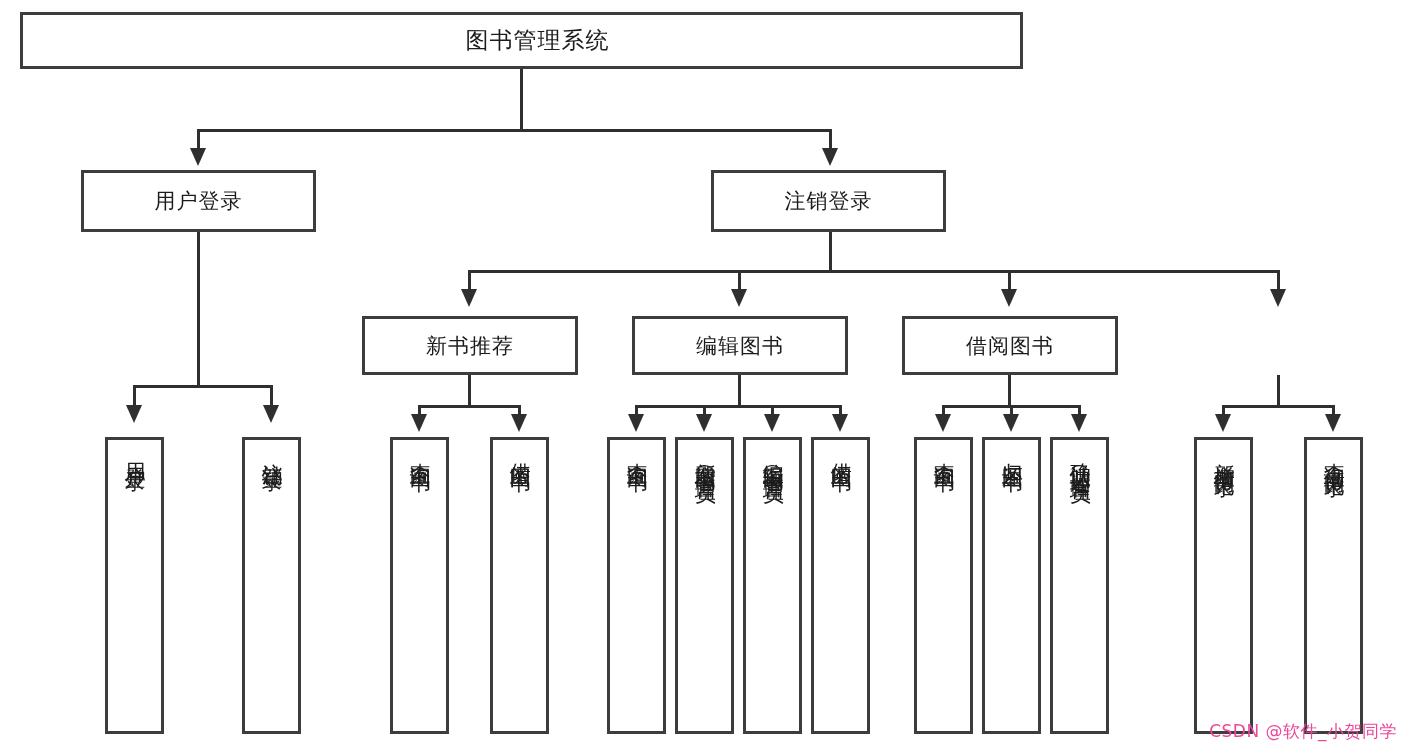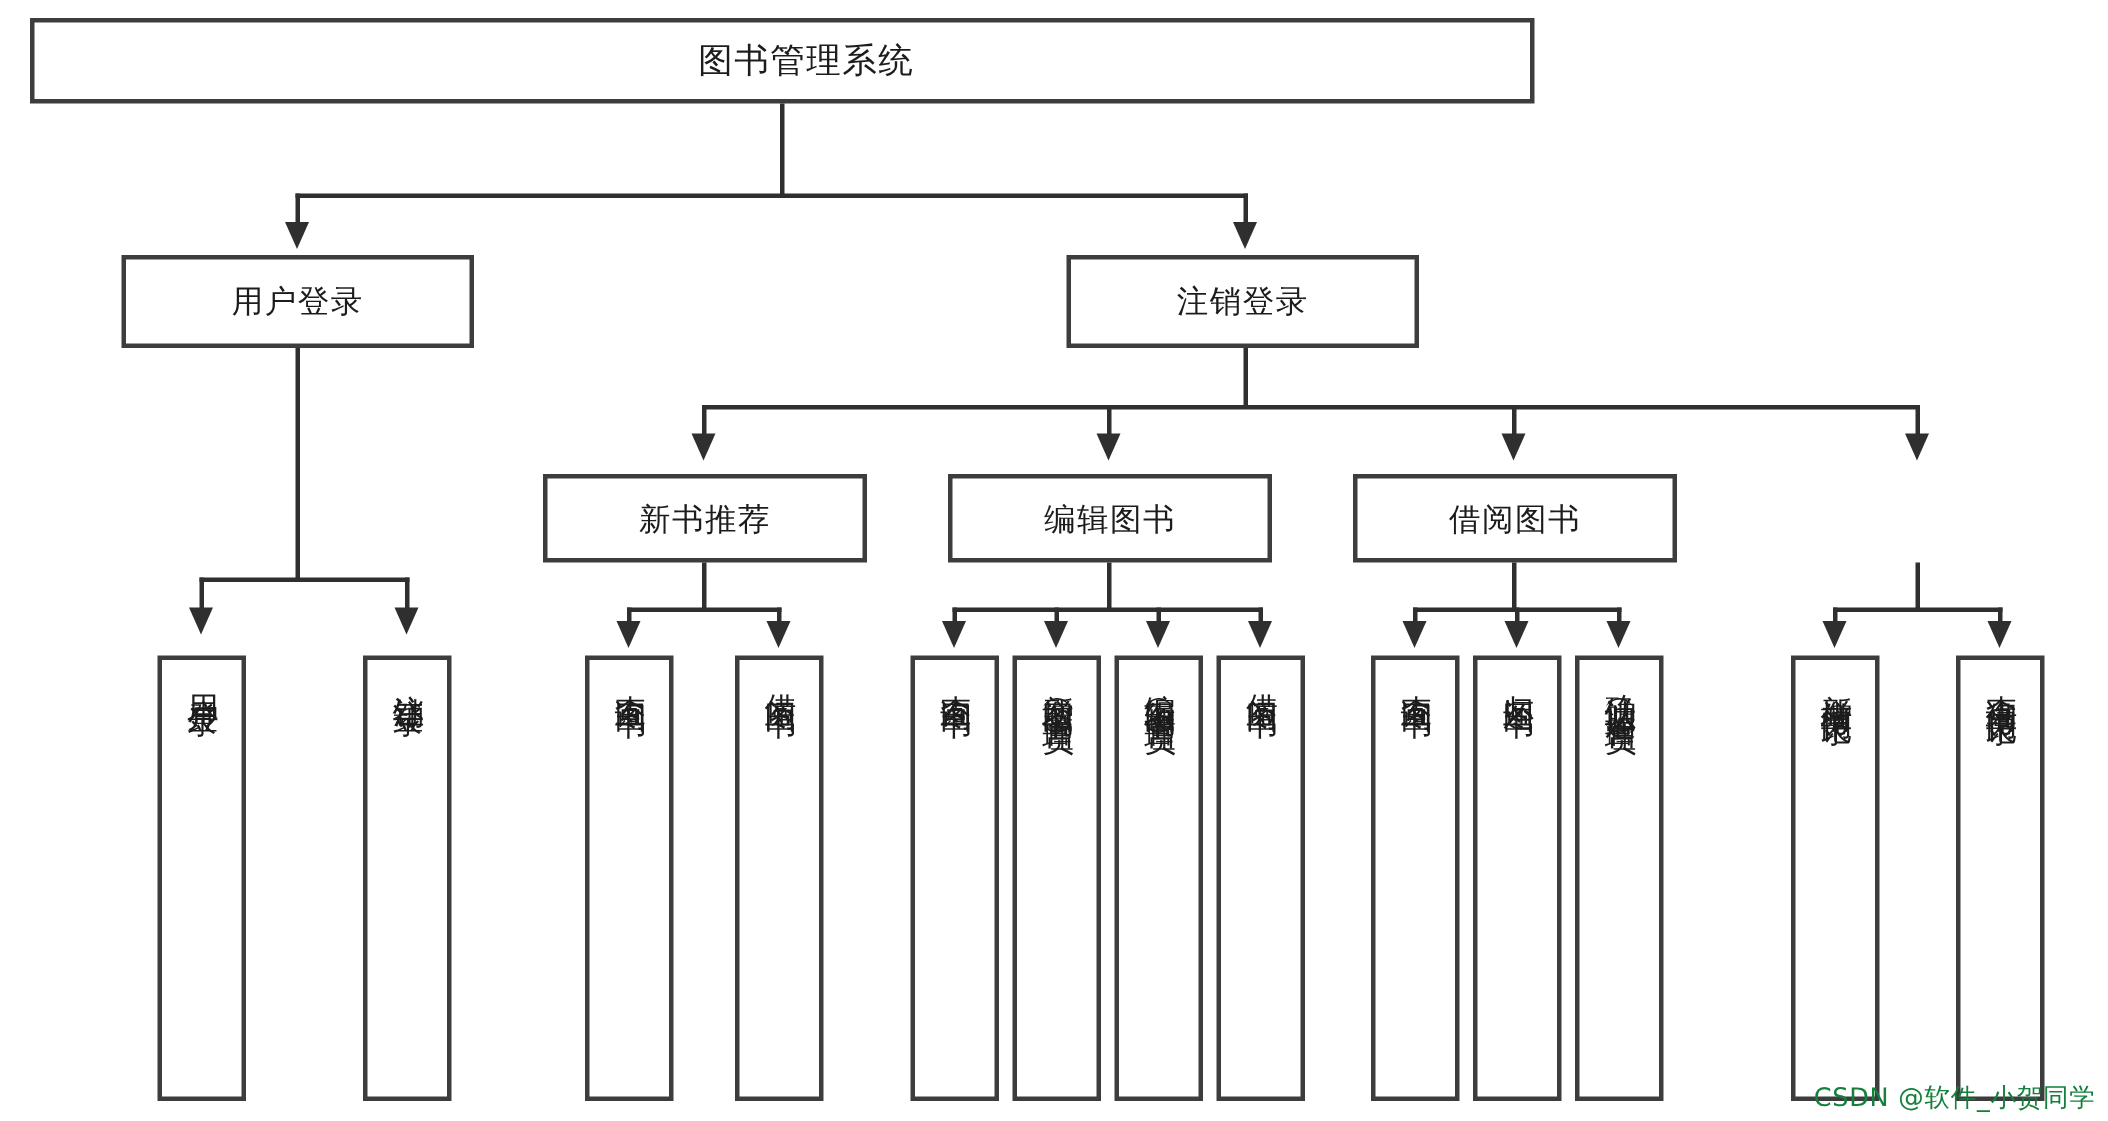--- a/index.html
+++ b/index.html
@@ -62,21 +62,21 @@
     height: 0;
     border-left: 8px solid transparent;
     border-right: 8px solid transparent;
     border-top: 18px solid #2f2f2f;
   }
   .watermark {
     position: absolute;
     right: 8px;
     bottom: 4px;
     font-size: 17px;
-    color: #15803d;
+    color: #ec4899;
     letter-spacing: 0.5px;
     white-space: nowrap;
   }
 </style>
 </head>
 <body>
 
 <div id="canvas">
 
   <div class="node root" style="left:20px; top:12px; width:1003px; height:57px;padding-left:32px;">

